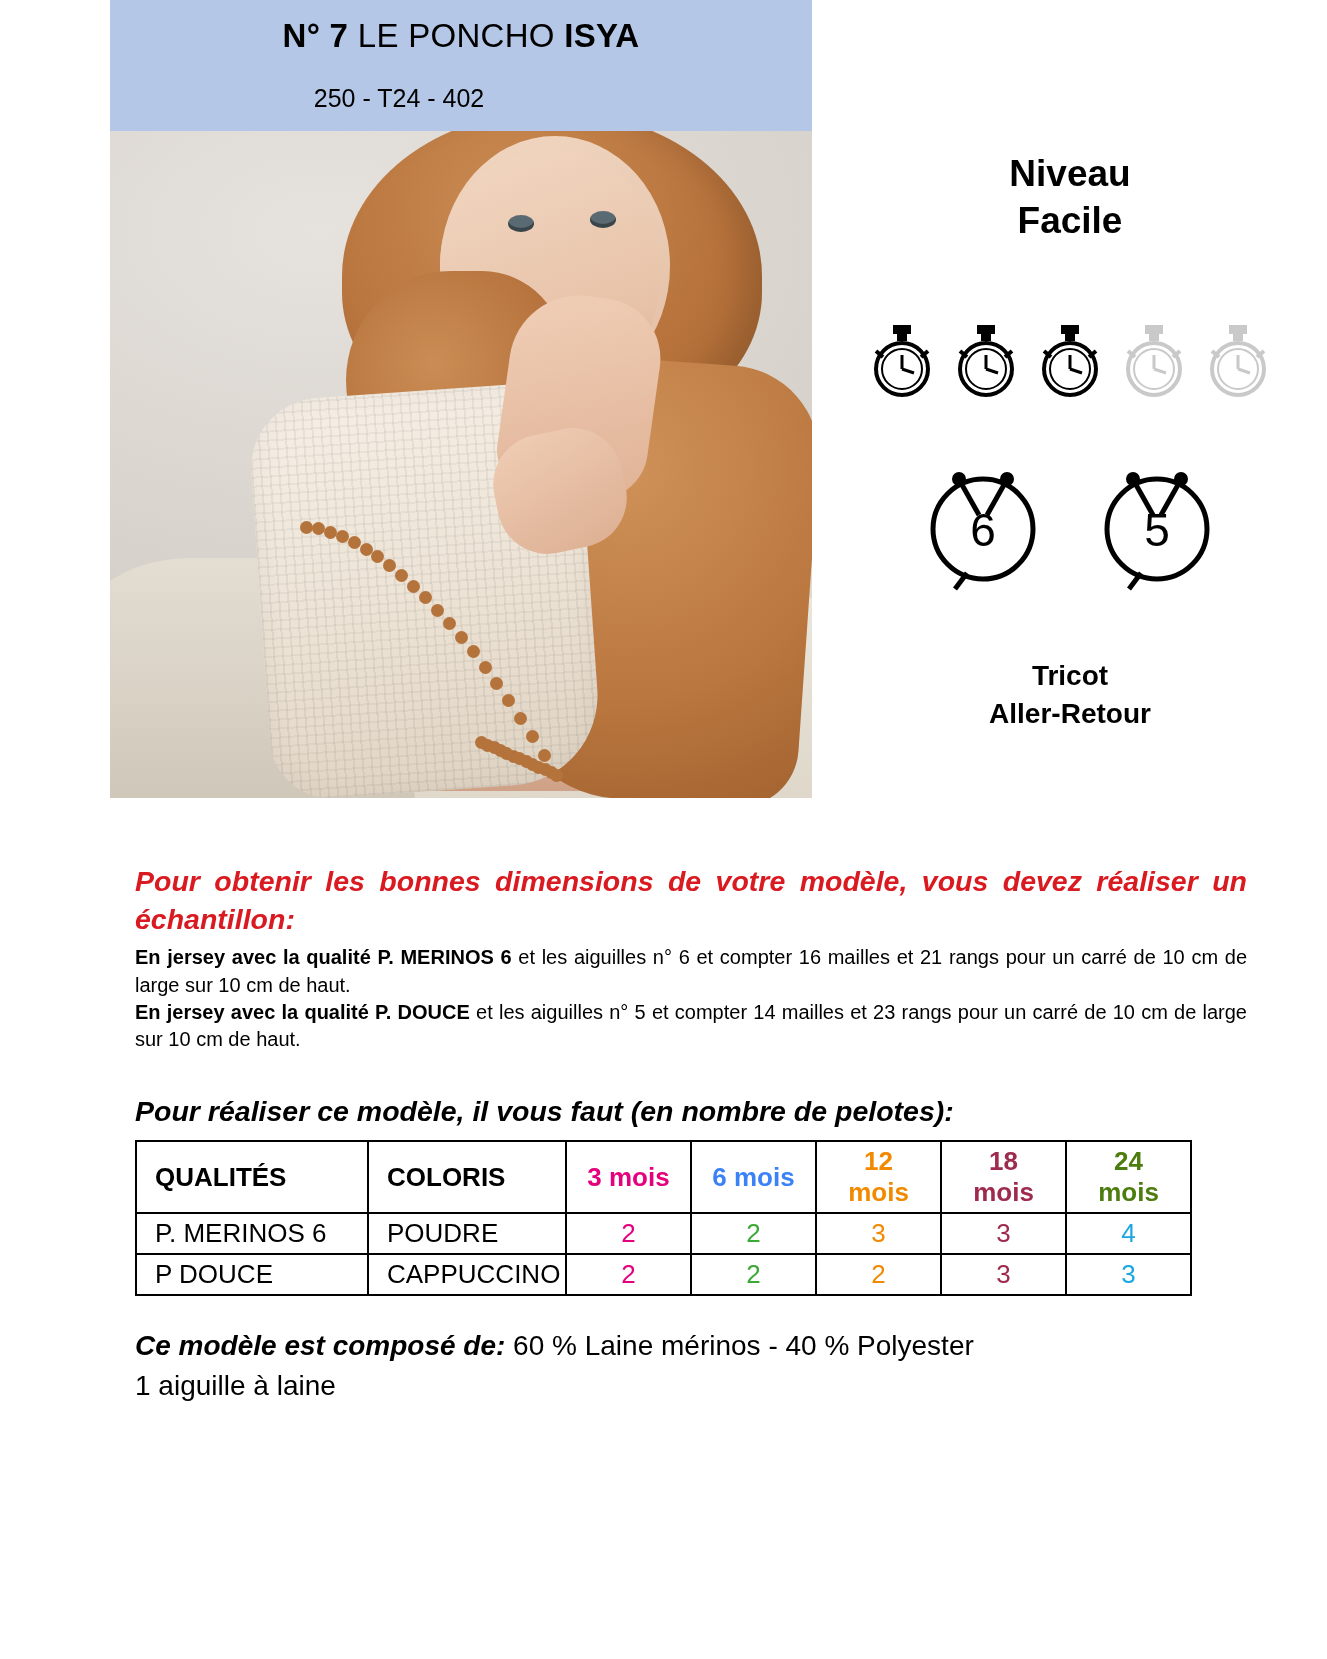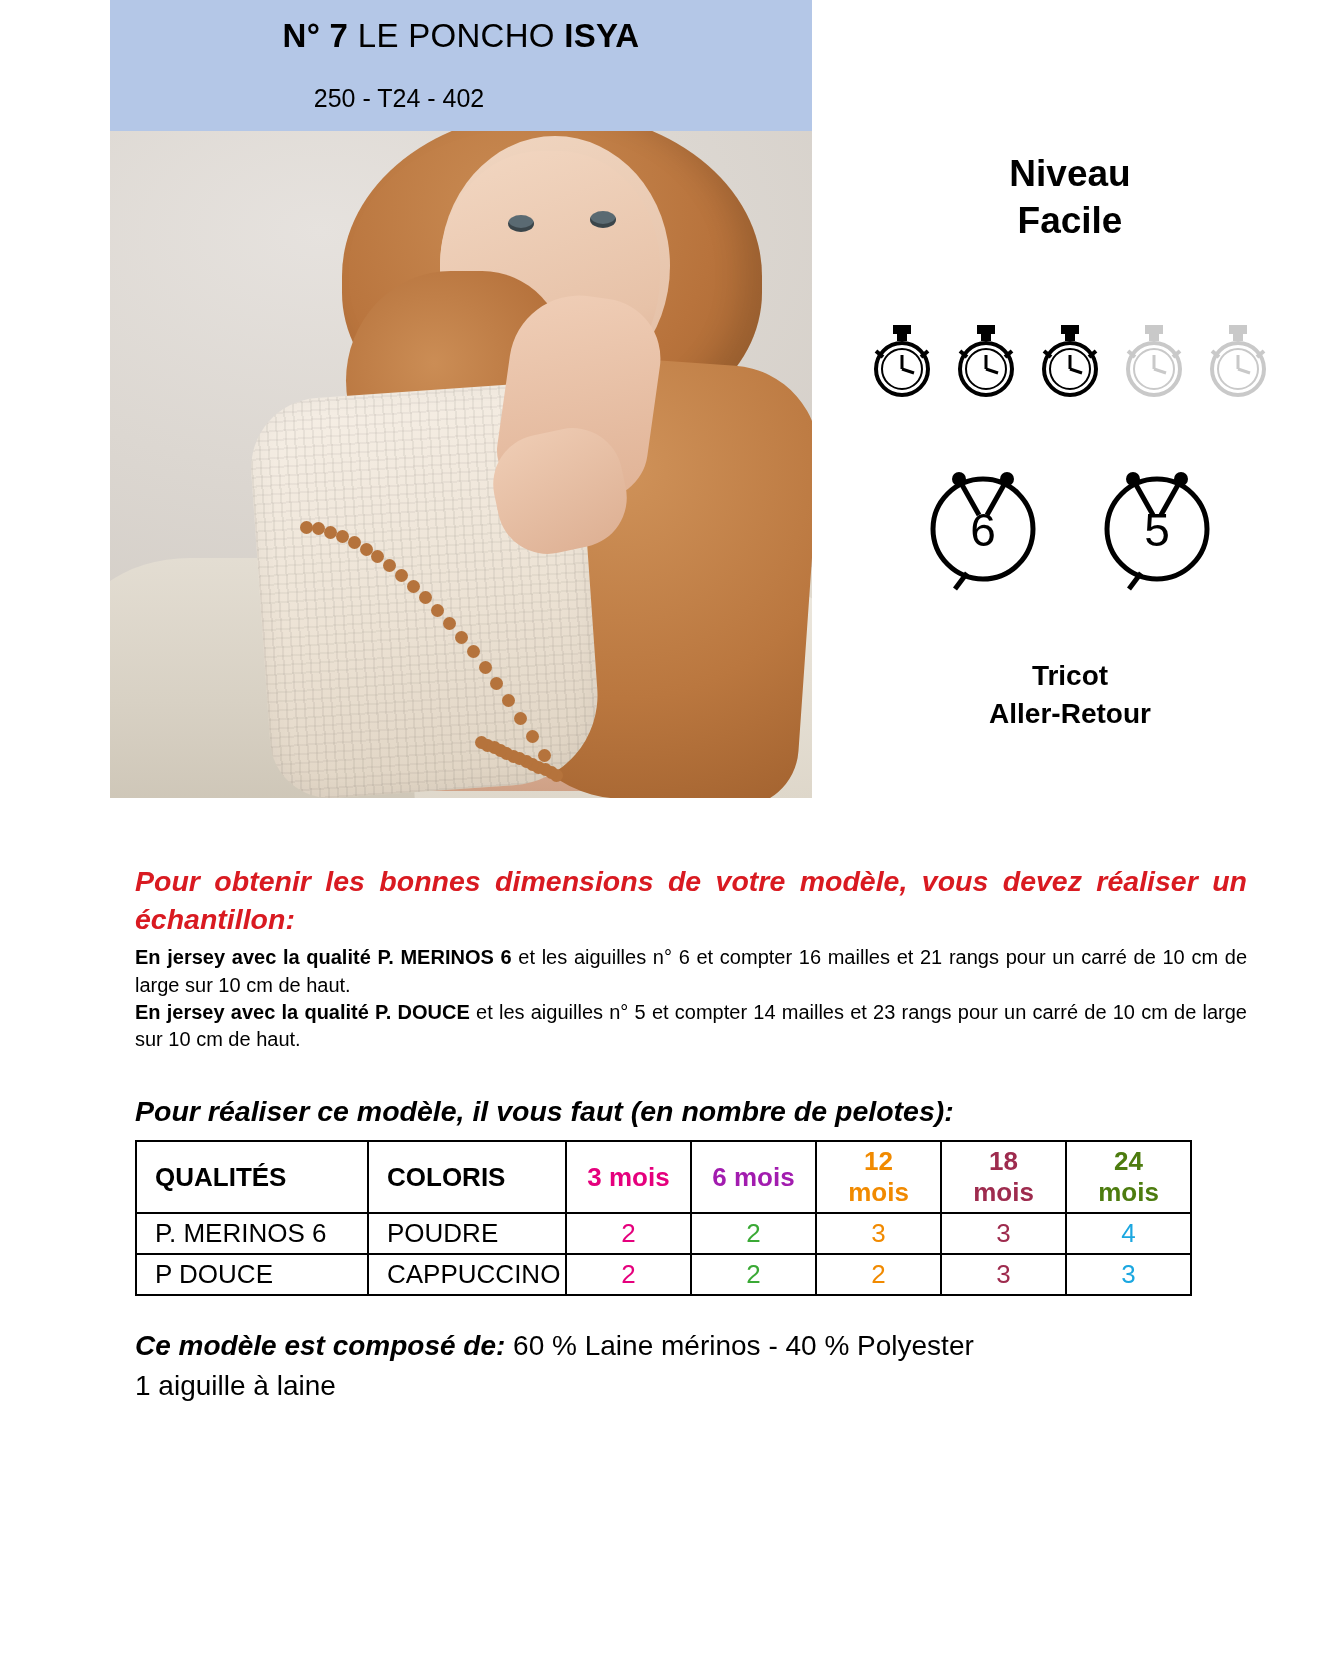--- a/index.html
+++ b/index.html
@@ -516,21 +516,21 @@
         <col style="width:125px">
         <col style="width:125px">
         <col style="width:125px">
         <col style="width:125px">
       </colgroup>
       <thead>
         <tr>
           <th class="qualites">QUALITÉS</th>
           <th class="coloris">COLORIS</th>
           <th class="sizecol" style="color: rgb(229, 0, 125);">3 mois</th>
-          <th class="sizecol" style="color: #a21caf;">6 mois</th>
+          <th class="sizecol" style="color: #3b82f6;">6 mois</th>
           <th class="sizecol" style="color: rgb(241, 138, 0);">12 mois</th>
           <th class="sizecol" style="color: rgb(158, 43, 78);">18 mois</th>
           <th class="sizecol" style="color: #4d7c0f;">24 mois</th>
         </tr>
       </thead>
       <tbody>
         <tr class="row-top">
           <td class="qualites">P. MERINOS 6</td>
           <td class="coloris">POUDRE</td>
           <td class="cellnum" style="color: rgb(229, 0, 125);">2</td>

